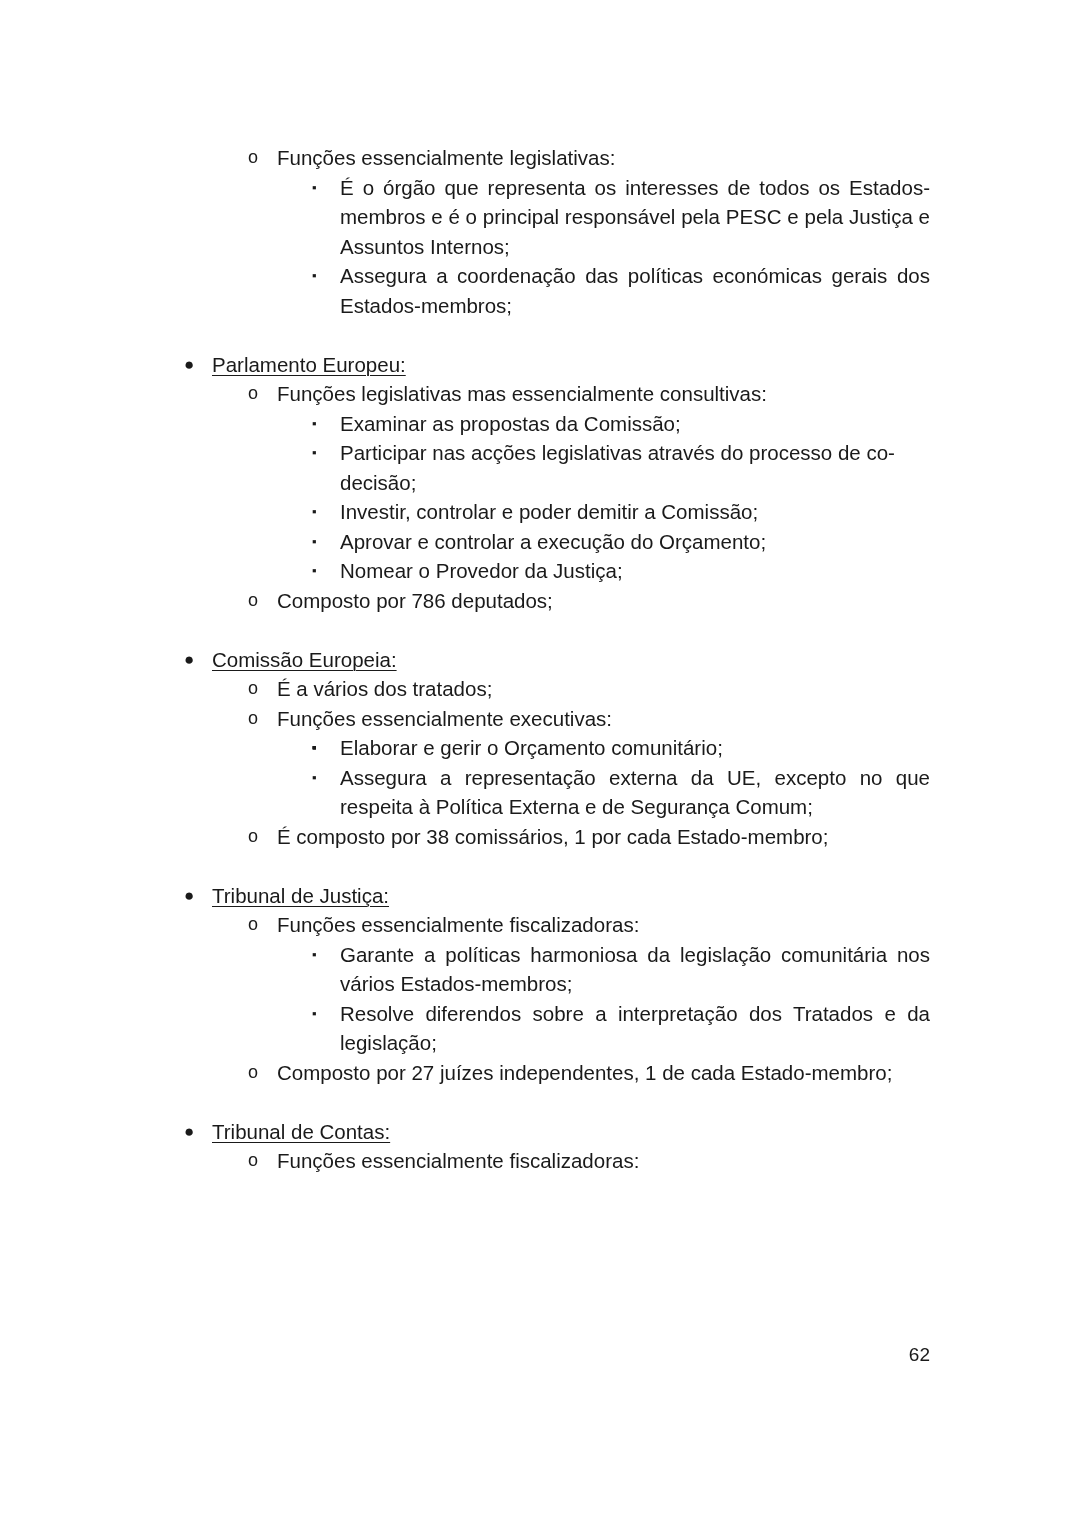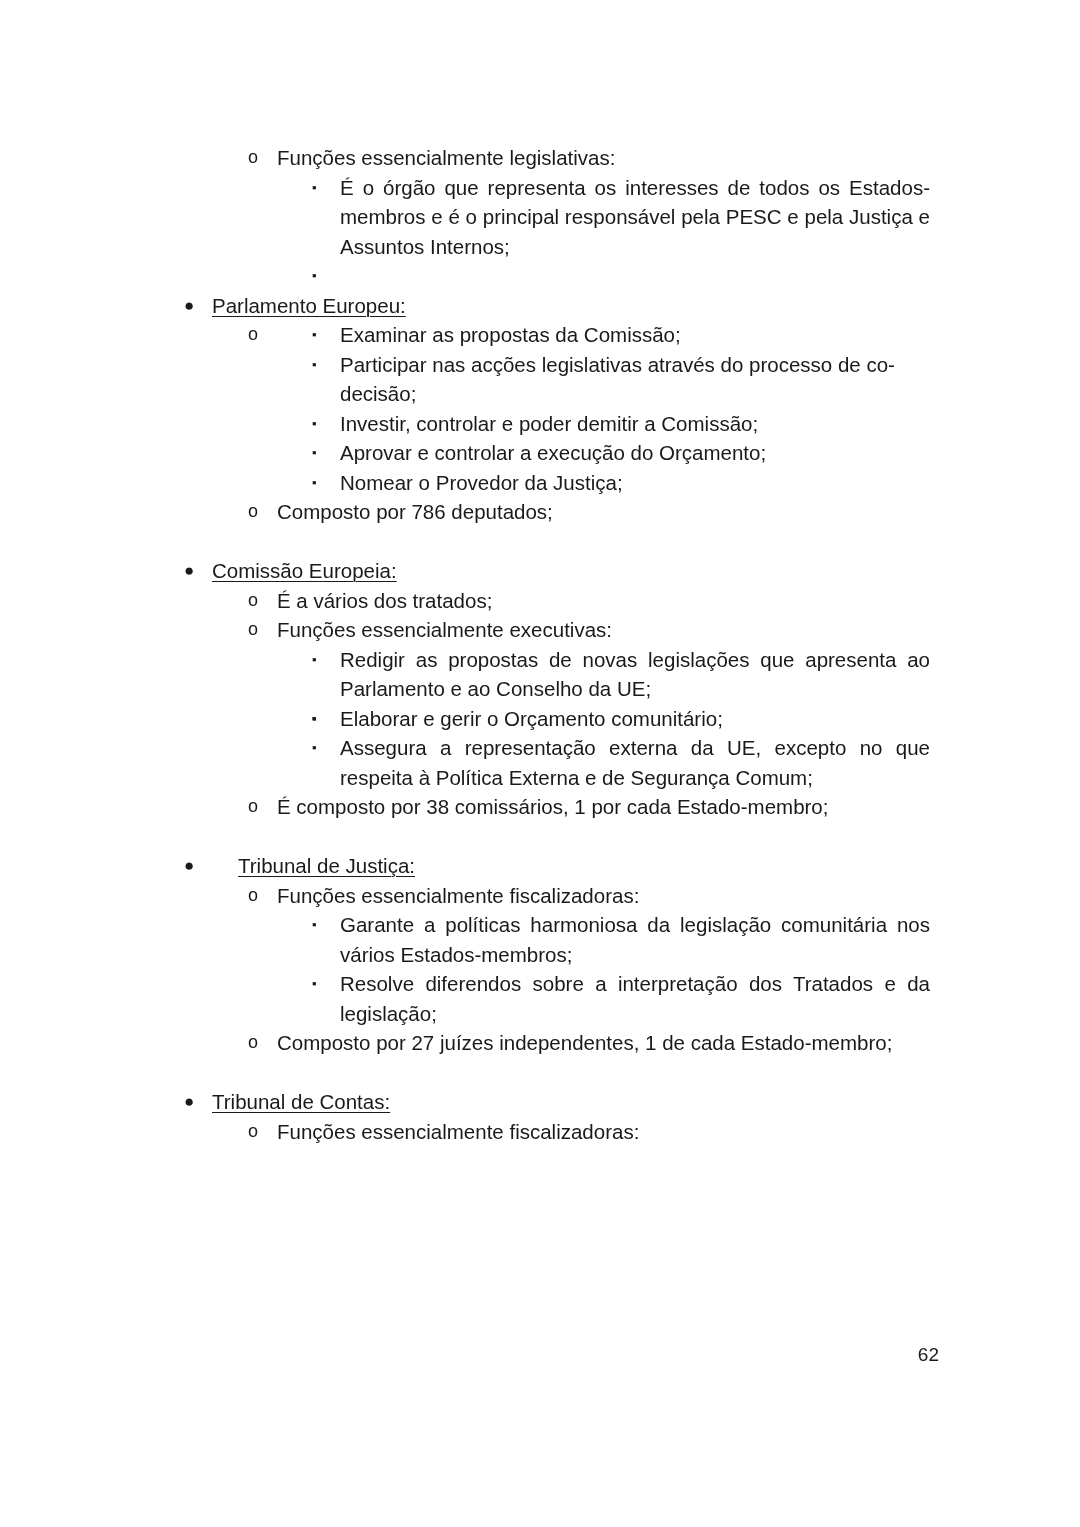--- a/index.html
+++ b/index.html
@@ -93,53 +93,52 @@
   }
 
   .pagenum {
     position: absolute;
     left: 0;
     top: 1343px;
     width: 930px;
     text-align: right;
     font-size: 19px;
     line-height: 24px;
-    padding-left: 9px;
   }
 </style>
 </head>
 <body>
 
 <div class="page">
 
   <div class="content" id="body-root">
       <div class="li lvl2" id="conselho-funcoes"><span class="marker">o</span><span class="txt">Funções essencialmente legislativas:</span></div>
       <div class="li lvl3 just" id="conselho-item-1"><span class="marker">▪</span><span class="txt">É o órgão que representa os interesses de todos os Estados-membros e é o principal responsável pela PESC e pela Justiça e Assuntos Internos;</span></div>
-      <div class="li lvl3 just" id="conselho-item-2"><span class="marker">▪</span></div>
+      <div class="li lvl3 just" id="conselho-item-2"><span class="marker">▪</span><span class="txt">Assegura a coordenação das políticas económicas gerais dos Estados-membros;</span></div>
       <div class="gap"></div>
       <div class="li lvl1" id="parlamento-europeu-heading"><span class="marker">●</span><span class="txt" style="text-decoration: underline 1.3px; text-underline-offset: 3px;">Parlamento Europeu:</span></div>
-      <div class="li lvl2" id="parlamento-funcoes"><span class="marker">o</span></div>
+      <div class="li lvl2" id="parlamento-funcoes"><span class="marker">o</span><span class="txt">Funções legislativas mas essencialmente consultivas:</span></div>
       <div class="li lvl3" id="parlamento-item-1"><span class="marker">▪</span><span class="txt">Examinar as propostas da Comissão;</span></div>
       <div class="li lvl3" id="parlamento-item-2"><span class="marker">▪</span><span class="txt">Participar nas acções legislativas através do processo de co-decisão;</span></div>
       <div class="li lvl3" id="parlamento-item-3"><span class="marker">▪</span><span class="txt">Investir, controlar e poder demitir a Comissão;</span></div>
       <div class="li lvl3" id="parlamento-item-4"><span class="marker">▪</span><span class="txt">Aprovar e controlar a execução do Orçamento;</span></div>
       <div class="li lvl3" id="parlamento-item-5"><span class="marker">▪</span><span class="txt">Nomear o Provedor da Justiça;</span></div>
       <div class="li lvl2" id="parlamento-composicao"><span class="marker">o</span><span class="txt">Composto por 786 deputados;</span></div>
       <div class="gap"></div>
       <div class="li lvl1" id="comissao-europeia-heading"><span class="marker">●</span><span class="txt" style="text-decoration: underline 1.3px; text-underline-offset: 3px;">Comissão Europeia:</span></div>
       <div class="li lvl2" id="comissao-guardia"><span class="marker">o</span><span class="txt">É a vários dos tratados;</span></div>
       <div class="li lvl2" id="comissao-funcoes"><span class="marker">o</span><span class="txt">Funções essencialmente executivas:</span></div>
-      <div class="li lvl3 just" id="comissao-item-1"><span class="marker">▪</span><span class="txt">Redigir as propostas de novas legislações que apresenta ao Parlamento e ao Conselho da UE;</span></div>
+      <div class="li lvl3 just" id="comissao-item-1"><span class="marker">▪</span></div>
       <div class="li lvl3 just" id="comissao-item-2"><span class="marker">▪</span></div>
       <div class="li lvl3" id="comissao-item-3"><span class="marker">▪</span></div>
       <div class="li lvl3" id="comissao-item-4"><span class="marker">▪</span><span class="txt">Elaborar e gerir o Orçamento comunitário;</span></div>
       <div class="li lvl3 just" id="comissao-item-5"><span class="marker">▪</span><span class="txt">Assegura a representação externa da UE, excepto no que respeita à Política Externa e de Segurança Comum;</span></div>
       <div class="li lvl2" id="comissao-composicao"><span class="marker">o</span><span class="txt">É composto por 38 comissários, 1 por cada Estado-membro;</span></div>
       <div class="gap"></div>
-      <div class="li lvl1" id="tribunal-justica-heading"><span class="marker">●</span><span class="txt" style="text-decoration: underline 1.3px; text-underline-offset: 3px; margin-left: 26px;">Tribunal de Justiça:</span></div>
+      <div class="li lvl1" id="tribunal-justica-heading"><span class="marker">●</span><span class="txt" style="text-decoration: underline 1.3px; text-underline-offset: 3px;">Tribunal de Justiça:</span></div>
       <div class="li lvl2" id="tribunal-justica-funcoes"><span class="marker">o</span><span class="txt">Funções essencialmente fiscalizadoras:</span></div>
       <div class="li lvl3 just" id="tribunal-justica-item-1"><span class="marker">▪</span><span class="txt">Garante a políticas harmoniosa da legislação comunitária nos vários Estados-membros;</span></div>
       <div class="li lvl3 just" id="tribunal-justica-item-2"><span class="marker">▪</span><span class="txt">Resolve diferendos sobre a interpretação dos Tratados e da legislação;</span></div>
       <div class="li lvl2" id="tribunal-justica-composicao"><span class="marker">o</span><span class="txt">Composto por 27 juízes independentes, 1 de cada Estado-membro;</span></div>
       <div class="gap"></div>
       <div class="li lvl1" id="tribunal-contas-heading"><span class="marker">●</span><span class="txt" style="text-decoration: underline 1.3px; text-underline-offset: 3px;">Tribunal de Contas:</span></div>
       <div class="li lvl2" id="tribunal-contas-funcoes"><span class="marker">o</span><span class="txt">Funções essencialmente fiscalizadoras:</span></div>
     </div>
 
   <div class="pagenum">62</div>

